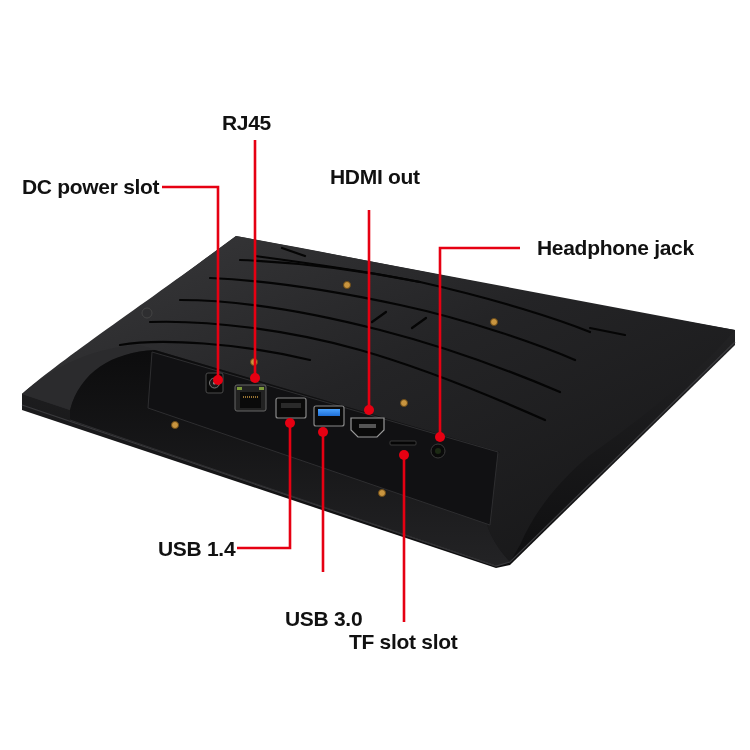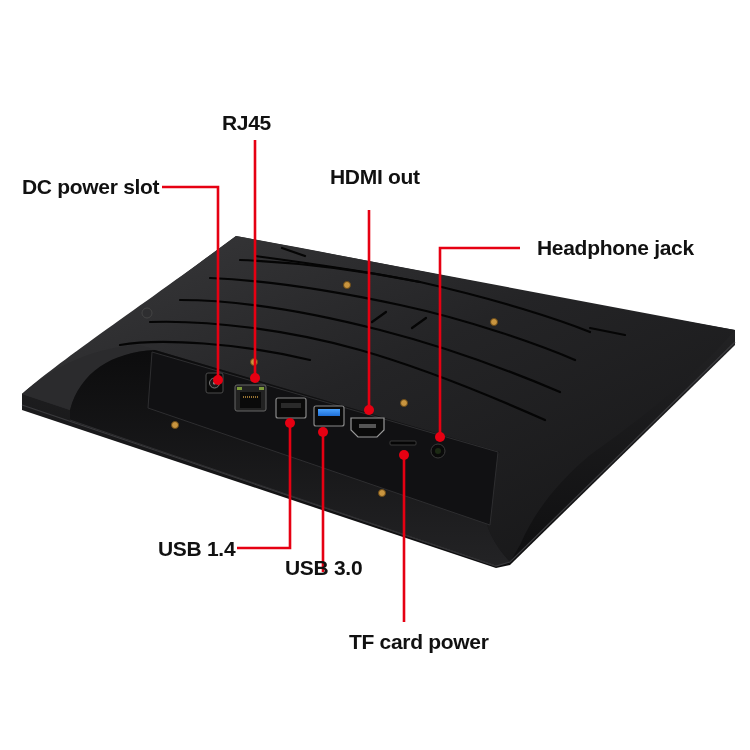--- a/index.html
+++ b/index.html
@@ -126,14 +126,14 @@
     <circle cx="323" cy="432" r="5"></circle>
     <circle cx="404" cy="455" r="5"></circle>
   </g>
 </svg>
 
 <div class="label" style="left:22px;top:176px;">DC power slot</div>
 <div class="label" style="left:222px;top:112px;text-align:right;">RJ45</div>
 <div class="label" style="left:330px;top:166px;">HDMI out</div>
 <div class="label" style="left:524px;top:237px;margin-left:13px;">Headphone jack</div>
 <div class="label" style="left:158px;top:538px;">USB 1.4</div>
-<div class="label" style="left:285px;top:557px;">USB 3.0</div>
-<div class="label" style="left:349px;top:631px;">TF card power</div>
+<div class="label" style="left:285px;top:608px;">USB 3.0</div>
+<div class="label" style="left:349px;top:631px;">TF slot slot</div>
 
 </body></html>

